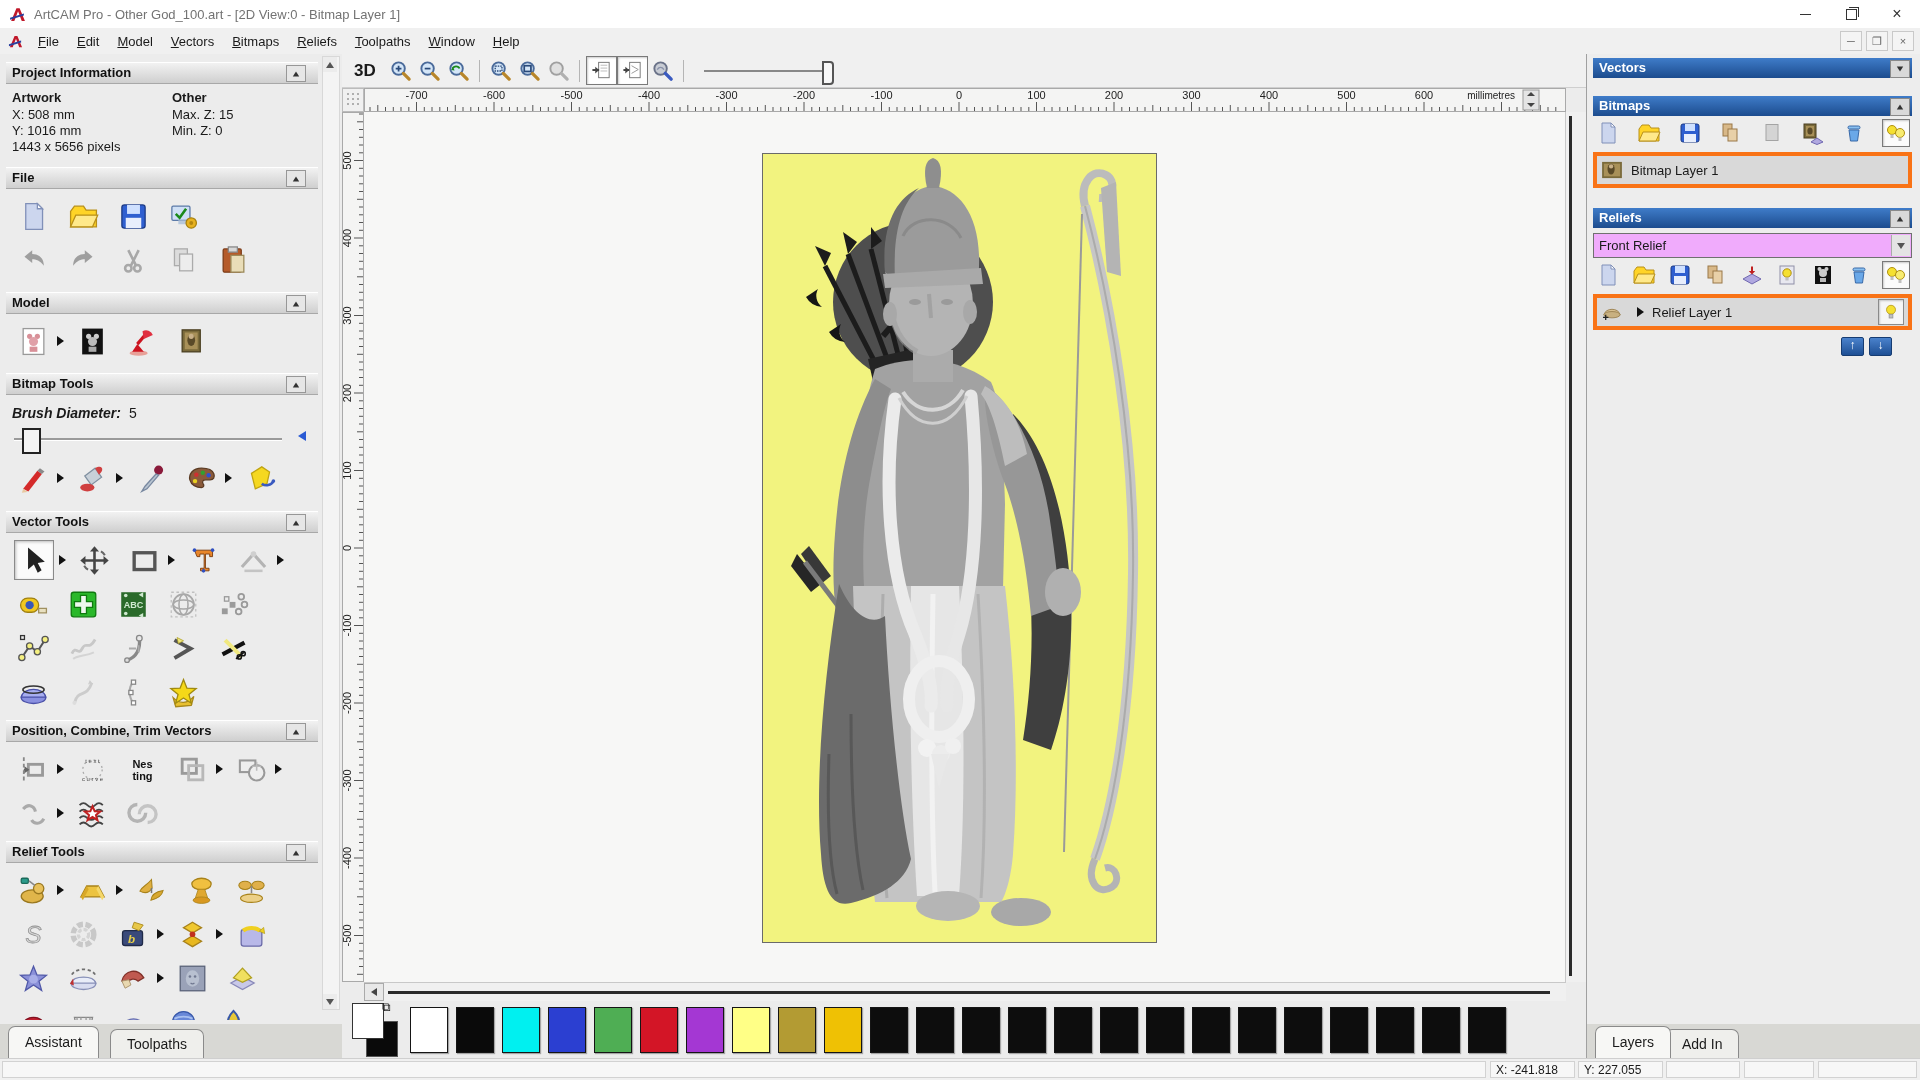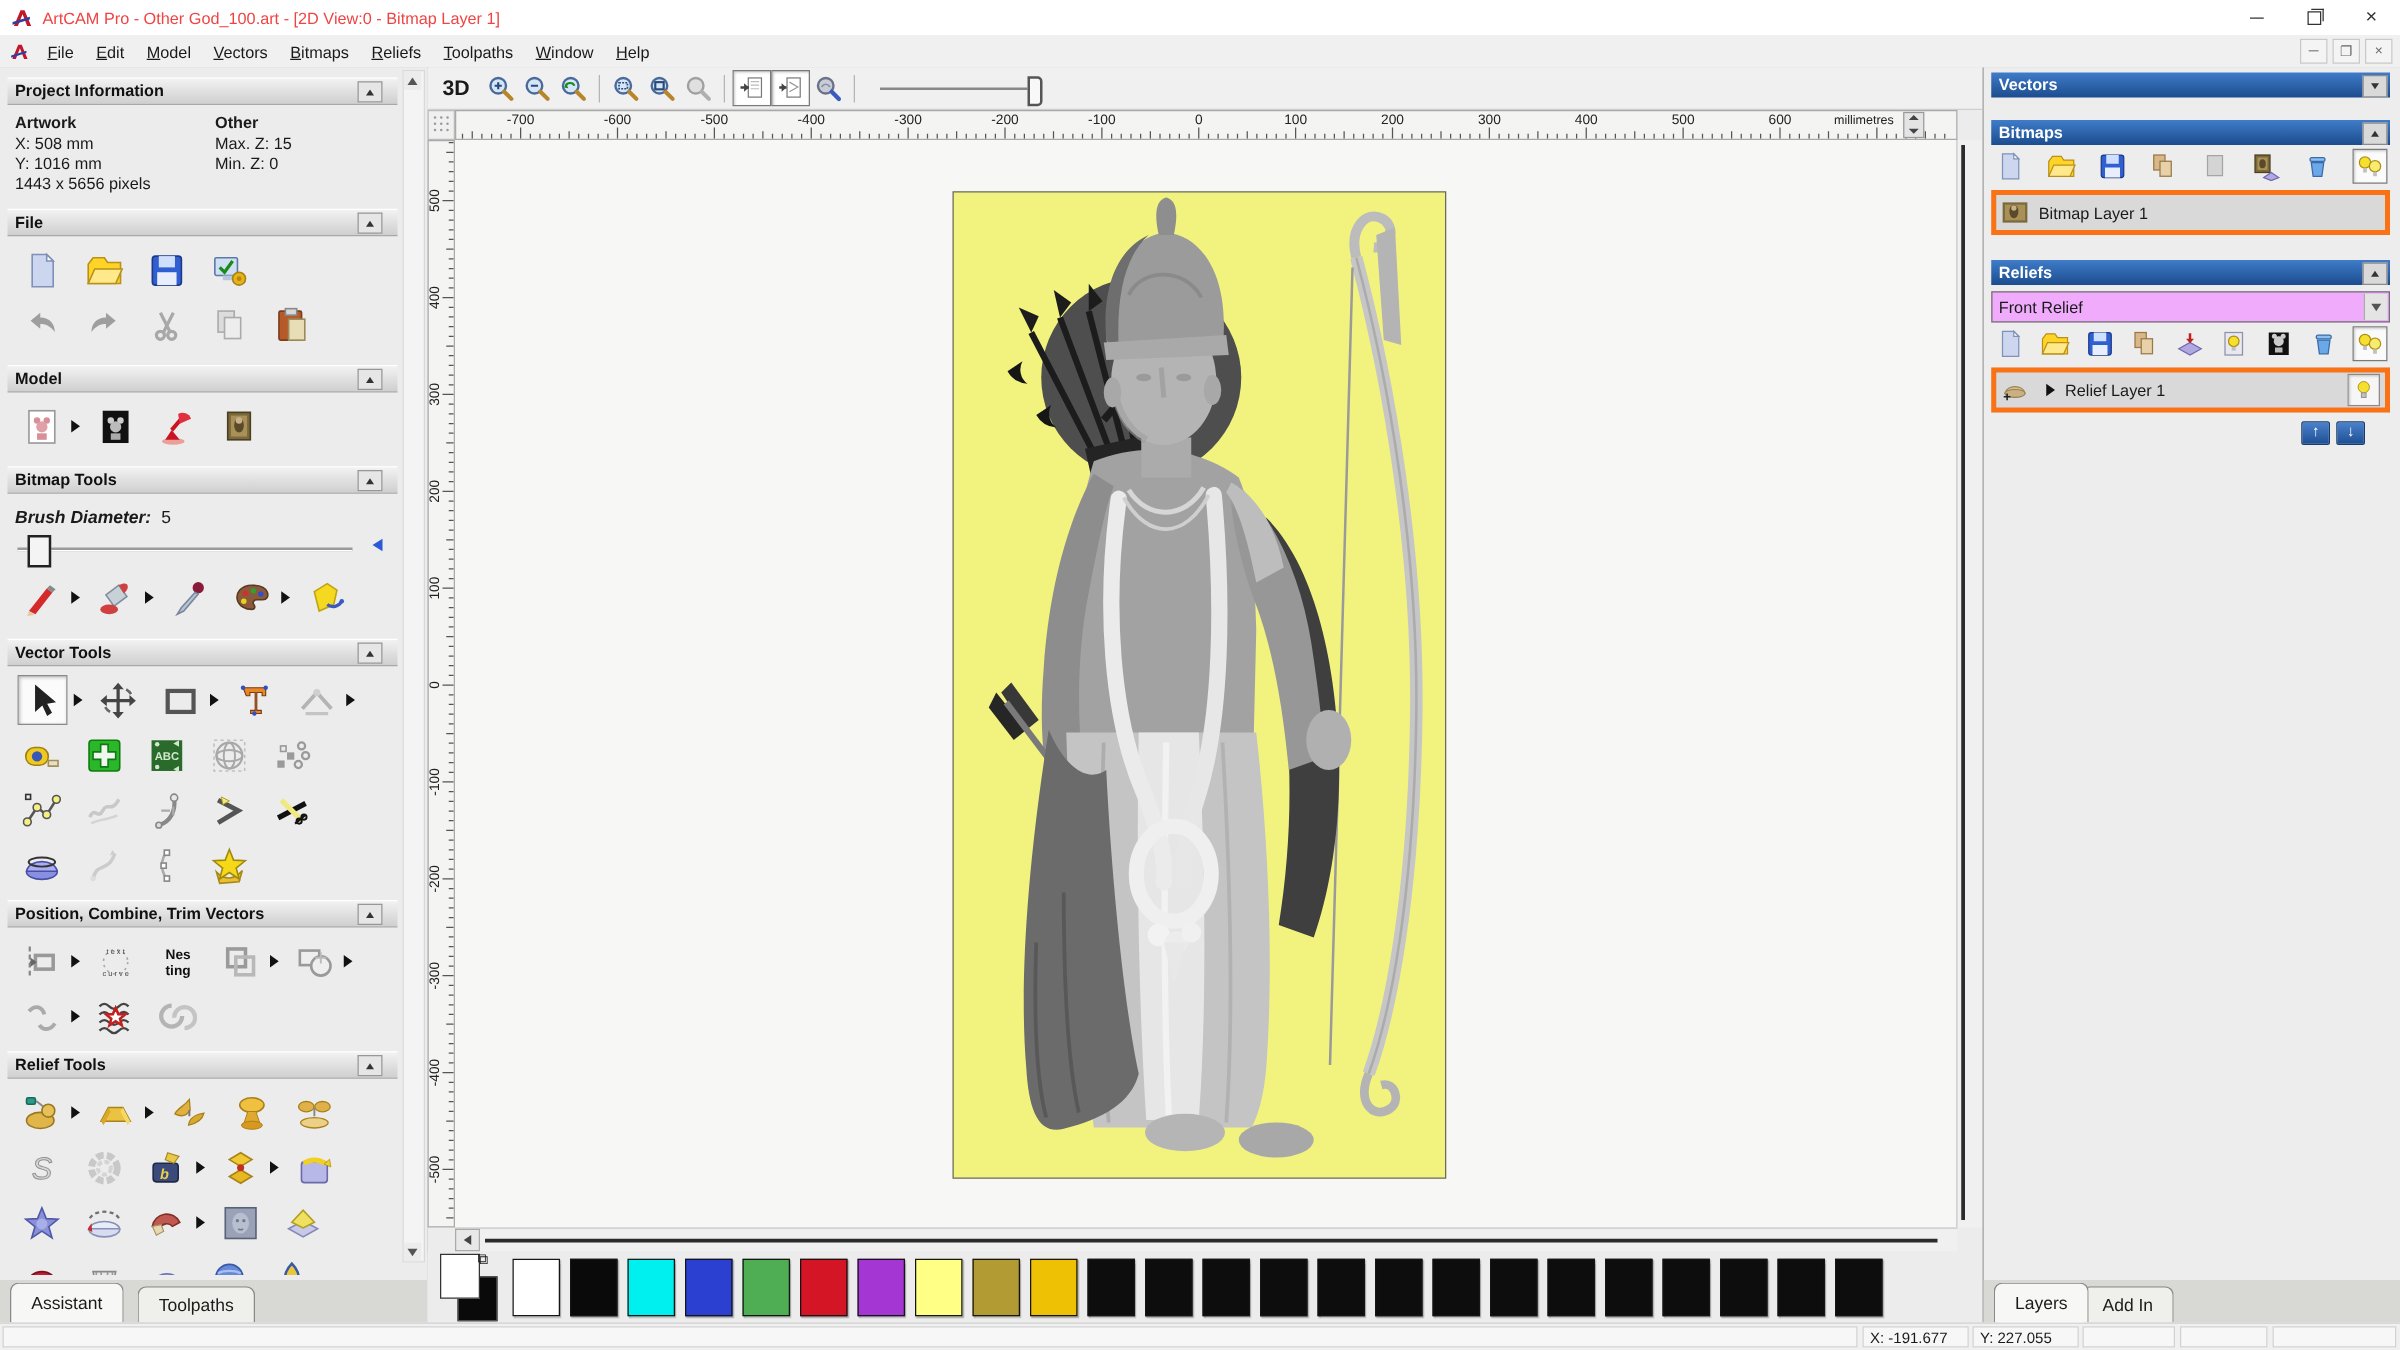--- a/index.html
+++ b/index.html
@@ -2,21 +2,21 @@
 <html><head>
 <meta charset="utf-8">
 <style>
   html,body{margin:0;padding:0;background:#444;}
   .app{position:relative;width:1920px;height:1080px;background:#ececec;overflow:hidden;
        font-family:"Liberation Sans",sans-serif;color:#1a1a1a;}
   
   .titlebar{position:absolute;left:0;top:0;width:1920px;height:28px;background:#ffffff;
             border-bottom:1px solid #d9d9d9;display:flex;align-items:center;}
   .titlebar .appicon{width:17px;height:17px;margin:0 8px 0 9px;}
-  .titlebar .title{font-size:13px;color:#ef4444;}
+  .titlebar .title{font-size:13px;color:#737373;}
   .win-controls{position:absolute;right:0;top:0;height:28px;display:flex;}
   .win-btn{width:46px;height:28px;display:flex;align-items:center;justify-content:center;color:#333;}
   .glyph-min{width:11px;height:1px;background:#333;}
   .glyph-restore{width:9px;height:9px;border:1px solid #333;position:relative;}
   .glyph-restore:before{content:"";position:absolute;left:2px;top:-3px;width:9px;height:9px;border:1px solid #333;border-bottom:none;border-left:none;}
   .glyph-close{font-size:16px;line-height:16px;color:#333;}
   
   .menubar{position:absolute;left:0;top:28px;width:1920px;height:26px;background:#f0f0f0;
            border-bottom:1px solid #d2d2d2;display:flex;align-items:center;font-size:13px;}
   .menubar .doc-icon{width:15px;height:15px;margin:0 6px 0 8px;}
@@ -1645,20 +1645,20 @@
     </div>
 
     <div class="rp-tabstrip">
       <div class="tab active" style="left:8px;">Layers</div>
       <div class="tab" style="left:78px;">Add In</div>
     </div>
   </div>
 
   <div class="statusbar">
     <div class="status-cell" style="left:2px;width:1484px;"></div>
-    <div class="status-cell" style="left:1490px;width:85px;">X: -191.677</div>
+    <div class="status-cell" style="left:1490px;width:85px;">X: -241.818</div>
     <div class="status-cell" style="left:1578px;width:85px;">Y: 227.055</div>
     <div class="status-cell" style="left:1666px;width:74px;"></div>
     <div class="status-cell" style="left:1744px;width:70px;"></div>
     <div class="status-cell" style="left:1818px;width:99px;"></div>
   </div>
 
 </div>
 
 </body></html>

